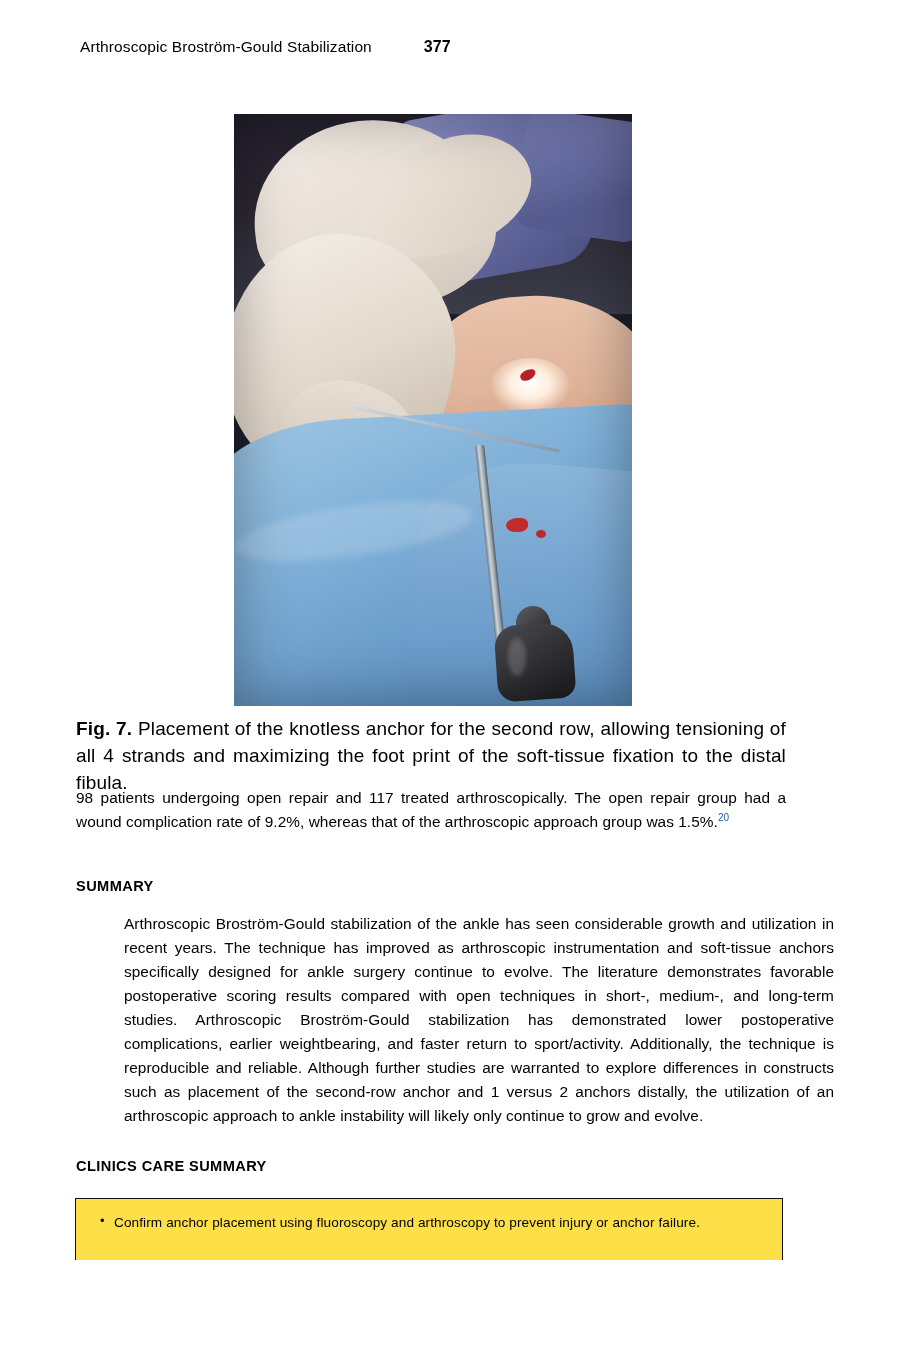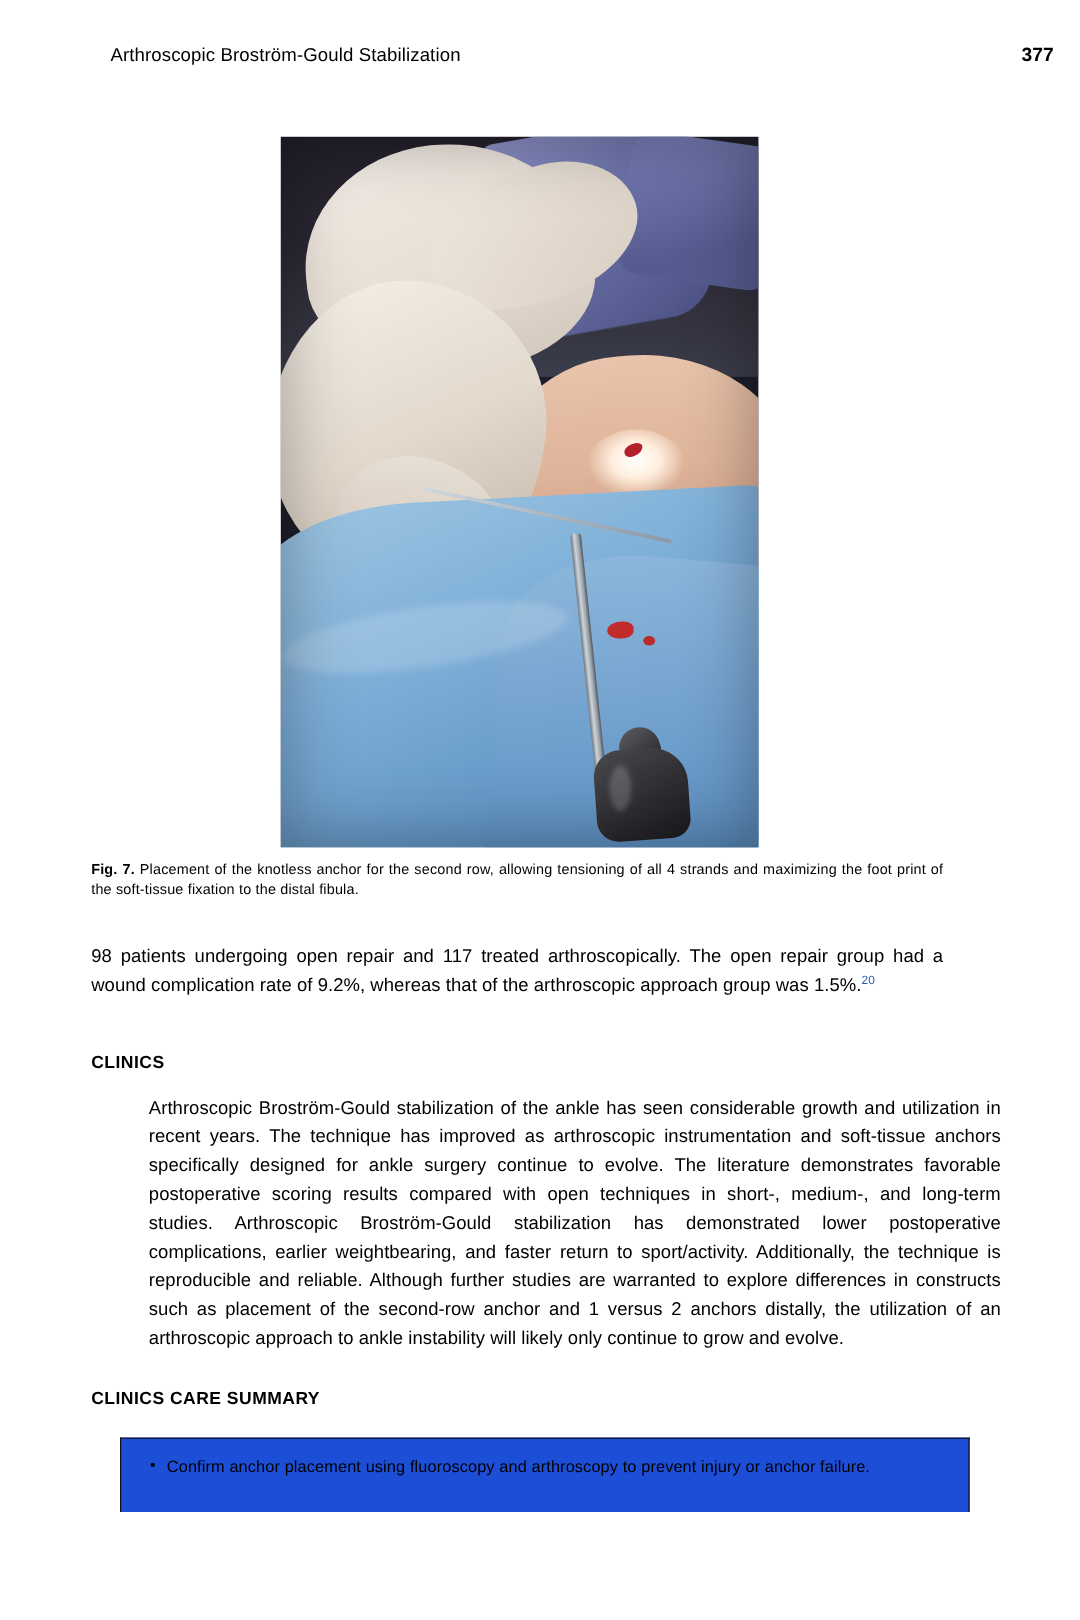--- a/index.html
+++ b/index.html
@@ -19,25 +19,25 @@
     position: absolute;
     left: 0; top: 0;
     width: 900px;
     height: 1350px;
     background: #ffffff;
   }
 
   
   .running-head {
     position: absolute;
-    left: 92px;
+    left: 80px;
     top: 38px;
     width: 786px;
     display: flex;
-    justify-content: space-between;
+    justify-content: flex-start;
     align-items: baseline;
   }
   .running-title {
     font-size: 15.5px;
     letter-spacing: 0.1px;
     color: #000;
     margin-right: 52px;
   }
   .page-number {
     font-size: 16px;
@@ -213,21 +213,21 @@
     inset: 0;
     box-shadow: inset 0 0 60px rgba(0,0,0,0.35);
   }
 
   
   .caption {
     position: absolute;
     left: 76px;
     top: 716px;
     width: 710px;
-    font-size: 12px;
+    font-size: 19px;
     line-height: 1.42;
     text-align: justify;
     letter-spacing: 0.15px;
   }
   .caption b { font-weight: bold; }
 
   
   .para {
     position: absolute;
     left: 76px;
@@ -252,29 +252,29 @@
     letter-spacing: 0.4px;
   }
   #head-summary { top: 878px; }
   #head-clinics { top: 1158px; }
 
   #para-2 { top: 912px; margin-left: 48px; }
 
   
   .care-box {
     position: absolute;
-    left: 100px;
+    left: 75px;
     top: 1198px;
     width: 708px;
     min-height: 62px;
     border: 1.4px solid #111;
     border-bottom: none;
     box-sizing: border-box;
     padding: 14px 18px 0 18px;
-    background: #1d4ed8;
+    background: #fde047;
   }
   .care-list {
     margin: 0;
     padding: 0 0 0 18px;
     list-style: none;
   }
   .care-list li {
     position: relative;
     font-size: 13.6px;
     line-height: 1.45;
@@ -328,21 +328,21 @@
 
   <div class="caption">
     <b>Fig. 7.</b>
     <span>Placement of the knotless anchor for the second row, allowing tensioning of all 4 strands and maximizing the foot print of the soft-tissue fixation to the distal fibula.</span>
   </div>
 
   <div class="para" id="para-1">
     <span>98 patients undergoing open repair and 117 treated arthroscopically. The open repair group had a wound complication rate of 9.2%, whereas that of the arthroscopic approach group was 1.5%.</span><span class="sup">20</span>
   </div>
 
-  <div class="section-head" id="head-summary">CLINICS</div>
+  <div class="section-head" id="head-summary">SUMMARY</div>
 
   <div class="para" id="para-2">Arthroscopic Broström-Gould stabilization of the ankle has seen considerable growth and utilization in recent years. The technique has improved as arthroscopic instrumentation and soft-tissue anchors specifically designed for ankle surgery continue to evolve. The literature demonstrates favorable postoperative scoring results compared with open techniques in short-, medium-, and long-term studies. Arthroscopic Broström-Gould stabilization has demonstrated lower postoperative complications, earlier weightbearing, and faster return to sport/activity. Additionally, the technique is reproducible and reliable. Although further studies are warranted to explore differences in constructs such as placement of the second-row anchor and 1 versus 2 anchors distally, the utilization of an arthroscopic approach to ankle instability will likely only continue to grow and evolve.</div>
 
   <div class="section-head" id="head-clinics">CLINICS CARE SUMMARY</div>
 
   <div class="care-box">
     <ul class="care-list">
       <li>Confirm anchor placement using fluoroscopy and arthroscopy to prevent injury or anchor failure.</li>
     </ul>
   </div>

